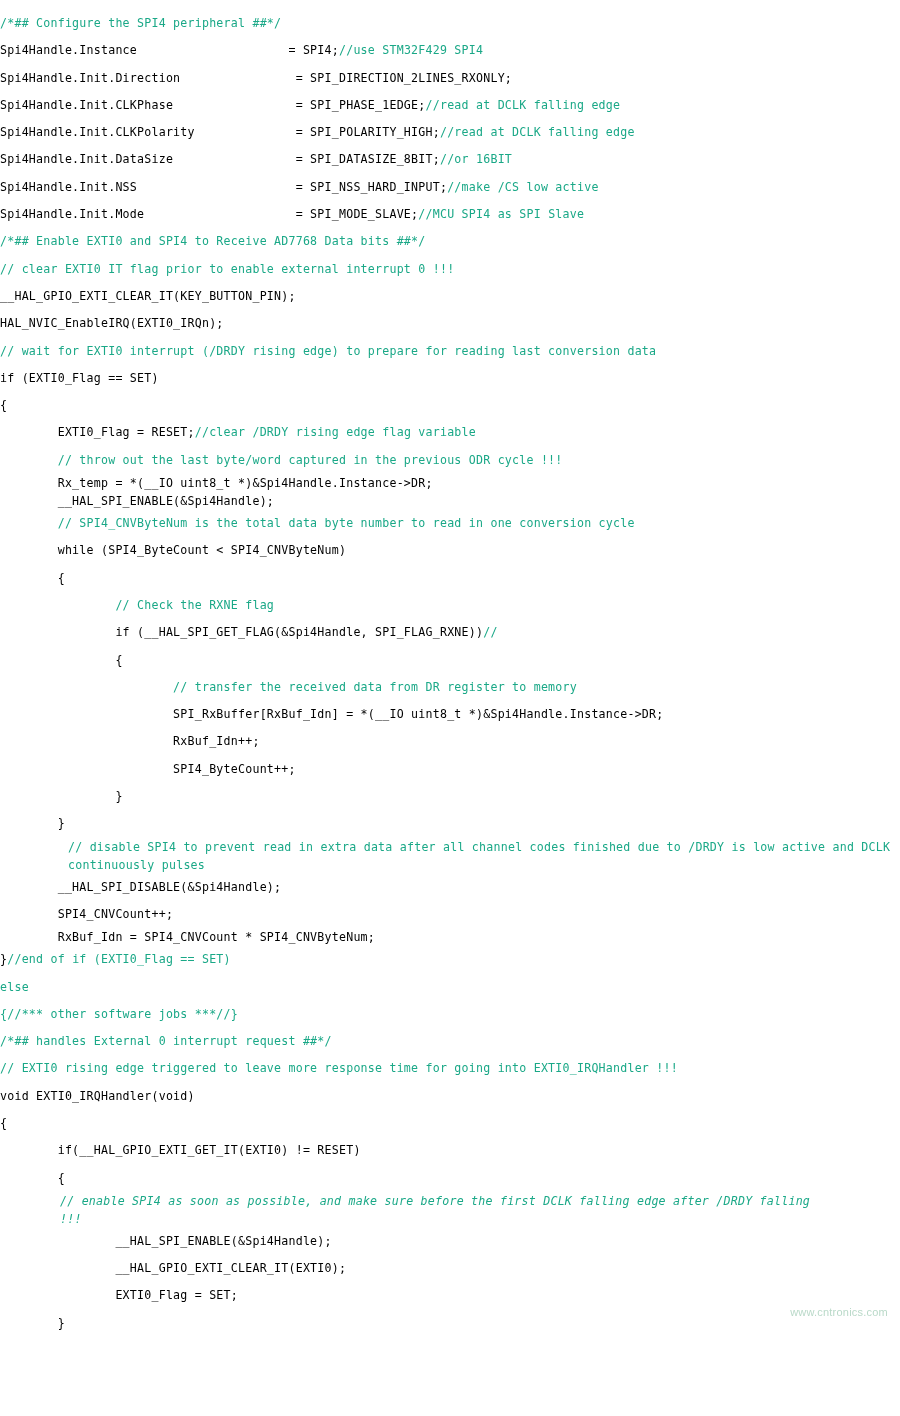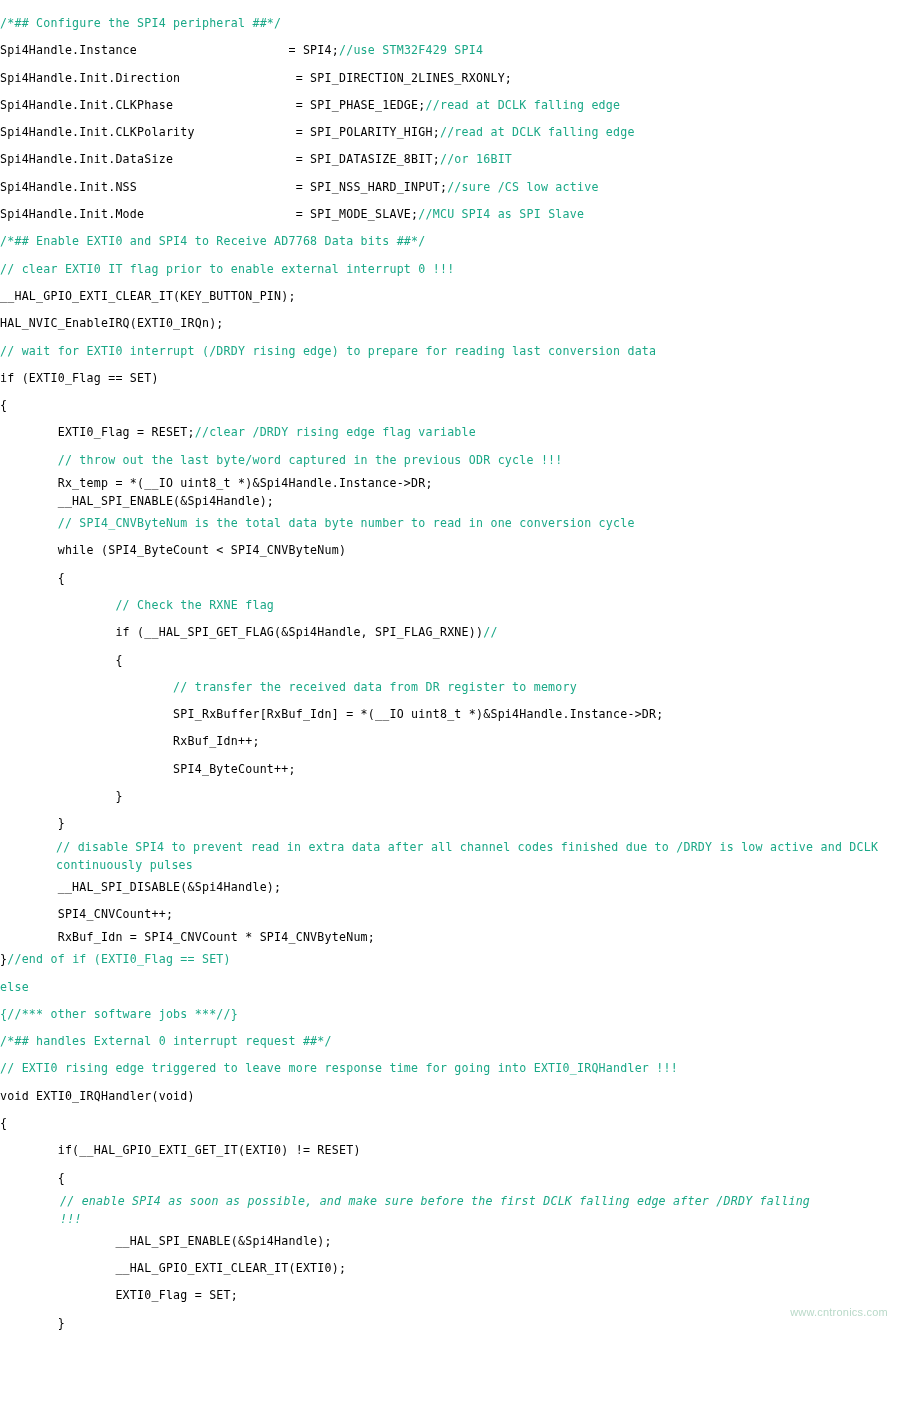--- a/index.html
+++ b/index.html
@@ -60,21 +60,21 @@
 <body>
 
 <div id="page">
   <div id="code">
       <div class="line"><span class="code-comment">/*## Configure the SPI4 peripheral ##*/</span></div>
       <div class="line"><span class="code-plain">Spi4Handle.Instance                     = SPI4;</span><span class="code-comment">//use STM32F429 SPI4</span></div>
       <div class="line"><span class="code-plain">Spi4Handle.Init.Direction                = SPI_DIRECTION_2LINES_RXONLY;</span></div>
       <div class="line"><span class="code-plain">Spi4Handle.Init.CLKPhase                 = SPI_PHASE_1EDGE;</span><span class="code-comment">//read at DCLK falling edge</span></div>
       <div class="line"><span class="code-plain">Spi4Handle.Init.CLKPolarity              = SPI_POLARITY_HIGH;</span><span class="code-comment">//read at DCLK falling edge</span></div>
       <div class="line"><span class="code-plain">Spi4Handle.Init.DataSize                 = SPI_DATASIZE_8BIT;</span><span class="code-comment">//or 16BIT</span></div>
-      <div class="line"><span class="code-plain">Spi4Handle.Init.NSS                      = SPI_NSS_HARD_INPUT;</span><span class="code-comment">//sure /CS low active</span></div>
+      <div class="line"><span class="code-plain">Spi4Handle.Init.NSS                      = SPI_NSS_HARD_INPUT;</span><span class="code-comment">//make /CS low active</span></div>
       <div class="line"><span class="code-plain">Spi4Handle.Init.Mode                     = SPI_MODE_SLAVE;</span><span class="code-comment">//MCU SPI4 as SPI Slave</span></div>
       <div class="line"><span class="code-comment">/*## Enable EXTI0 and SPI4 to Receive AD7768 Data bits ##*/</span></div>
       <div class="line"><span class="code-comment">// clear EXTI0 IT flag prior to enable external interrupt 0 !!!</span></div>
       <div class="line"><span class="code-plain">__HAL_GPIO_EXTI_CLEAR_IT(KEY_BUTTON_PIN);</span></div>
       <div class="line"><span class="code-plain">HAL_NVIC_EnableIRQ(EXTI0_IRQn);</span></div>
       <div class="line"><span class="code-comment">// wait for EXTI0 interrupt (/DRDY rising edge) to prepare for reading last conversion data</span></div>
       <div class="line"><span class="code-plain">if (EXTI0_Flag == SET)</span></div>
       <div class="line"><span class="code-plain">{</span></div>
       <div class="line"><span class="code-plain">        EXTI0_Flag = RESET;</span><span class="code-comment">//clear /DRDY rising edge flag variable</span></div>
       <div class="line"><span class="code-comment">        // throw out the last byte/word captured in the previous ODR cycle !!!</span></div>
@@ -85,21 +85,21 @@
       <div class="line"><span class="code-plain">        {</span></div>
       <div class="line"><span class="code-comment">                // Check the RXNE flag</span></div>
       <div class="line"><span class="code-plain">                if (__HAL_SPI_GET_FLAG(&amp;Spi4Handle, SPI_FLAG_RXNE))</span><span class="code-comment">//</span></div>
       <div class="line"><span class="code-plain">                {</span></div>
       <div class="line"><span class="code-comment">                        // transfer the received data from DR register to memory</span></div>
       <div class="line"><span class="code-plain">                        SPI_RxBuffer[RxBuf_Idn] = *(__IO uint8_t *)&amp;Spi4Handle.Instance-&gt;DR;</span></div>
       <div class="line"><span class="code-plain">                        RxBuf_Idn++;</span></div>
       <div class="line"><span class="code-plain">                        SPI4_ByteCount++;</span></div>
       <div class="line"><span class="code-plain">                }</span></div>
       <div class="line"><span class="code-plain">        }</span></div>
-      <div class="line wrap" style="padding-left: 56px; text-indent: 0px; width: 824px;"><span class="code-comment">// disable SPI4 to prevent read in extra data after all channel codes finished due to /DRDY is low active and DCLK continuously pulses</span></div>
+      <div class="line wrap" style="padding-left: 56px; text-indent: 0px; width: 824px; margin-left: 12px;"><span class="code-comment">// disable SPI4 to prevent read in extra data after all channel codes finished due to /DRDY is low active and DCLK continuously pulses</span></div>
       <div class="line"><span class="code-plain">        __HAL_SPI_DISABLE(&amp;Spi4Handle);</span></div>
       <div class="line"><span class="code-plain">        SPI4_CNVCount++;</span></div>
       <div class="line tight"><span class="code-plain">        RxBuf_Idn = SPI4_CNVCount * SPI4_CNVByteNum;</span></div>
       <div class="line"><span class="code-plain">}</span><span class="code-comment">//end of if (EXTI0_Flag == SET)</span></div>
       <div class="line"><span class="code-comment">else</span></div>
       <div class="line"><span class="code-comment">{//*** other software jobs ***//}</span></div>
       <div class="line"><span class="code-comment">/*## handles External 0 interrupt request ##*/</span></div>
       <div class="line"><span class="code-comment">// EXTI0 rising edge triggered to leave more response time for going into EXTI0_IRQHandler !!!</span></div>
       <div class="line"><span class="code-plain">void EXTI0_IRQHandler(void)</span></div>
       <div class="line"><span class="code-plain">{</span></div>

